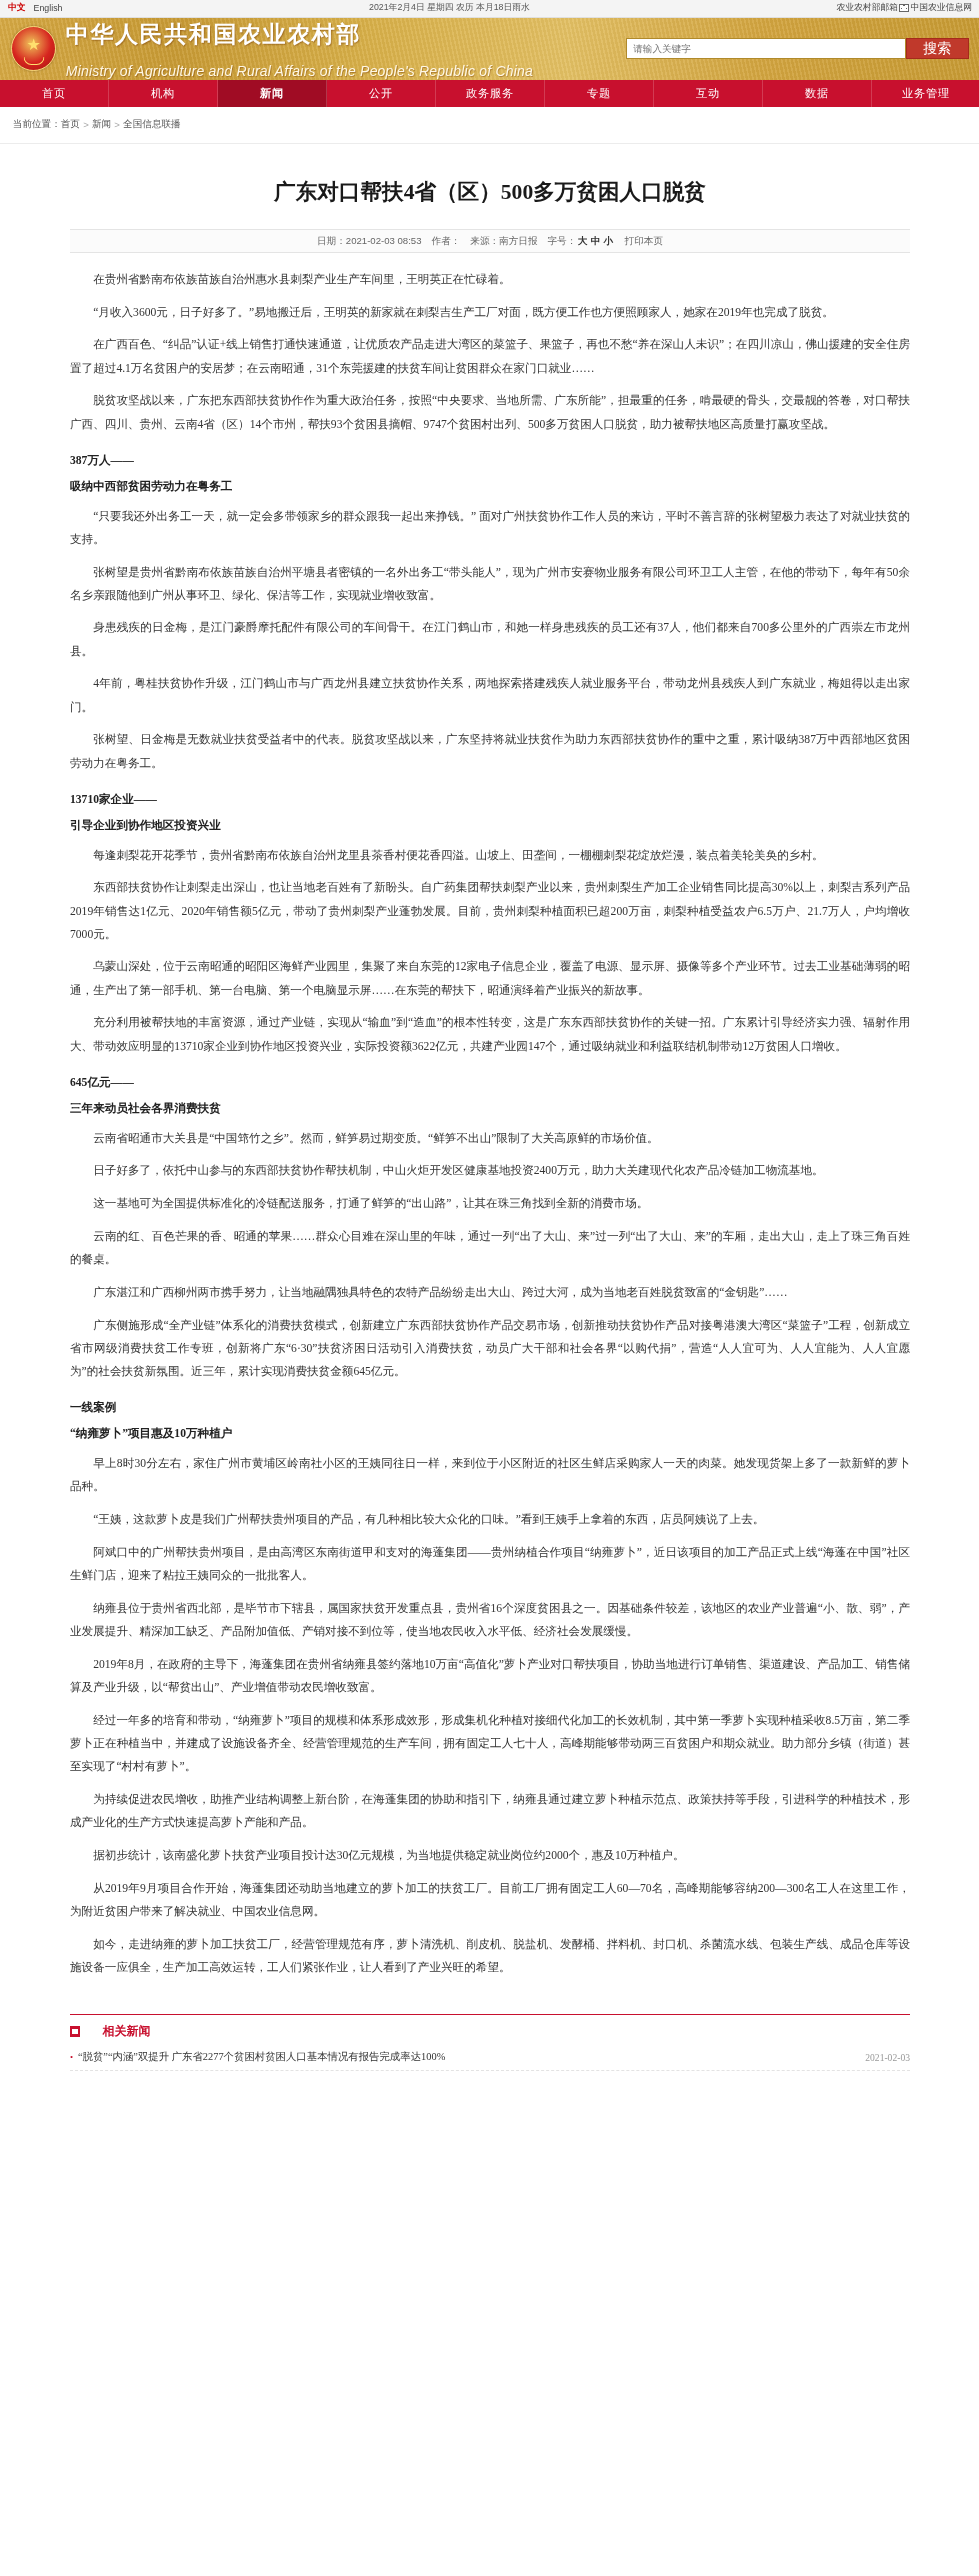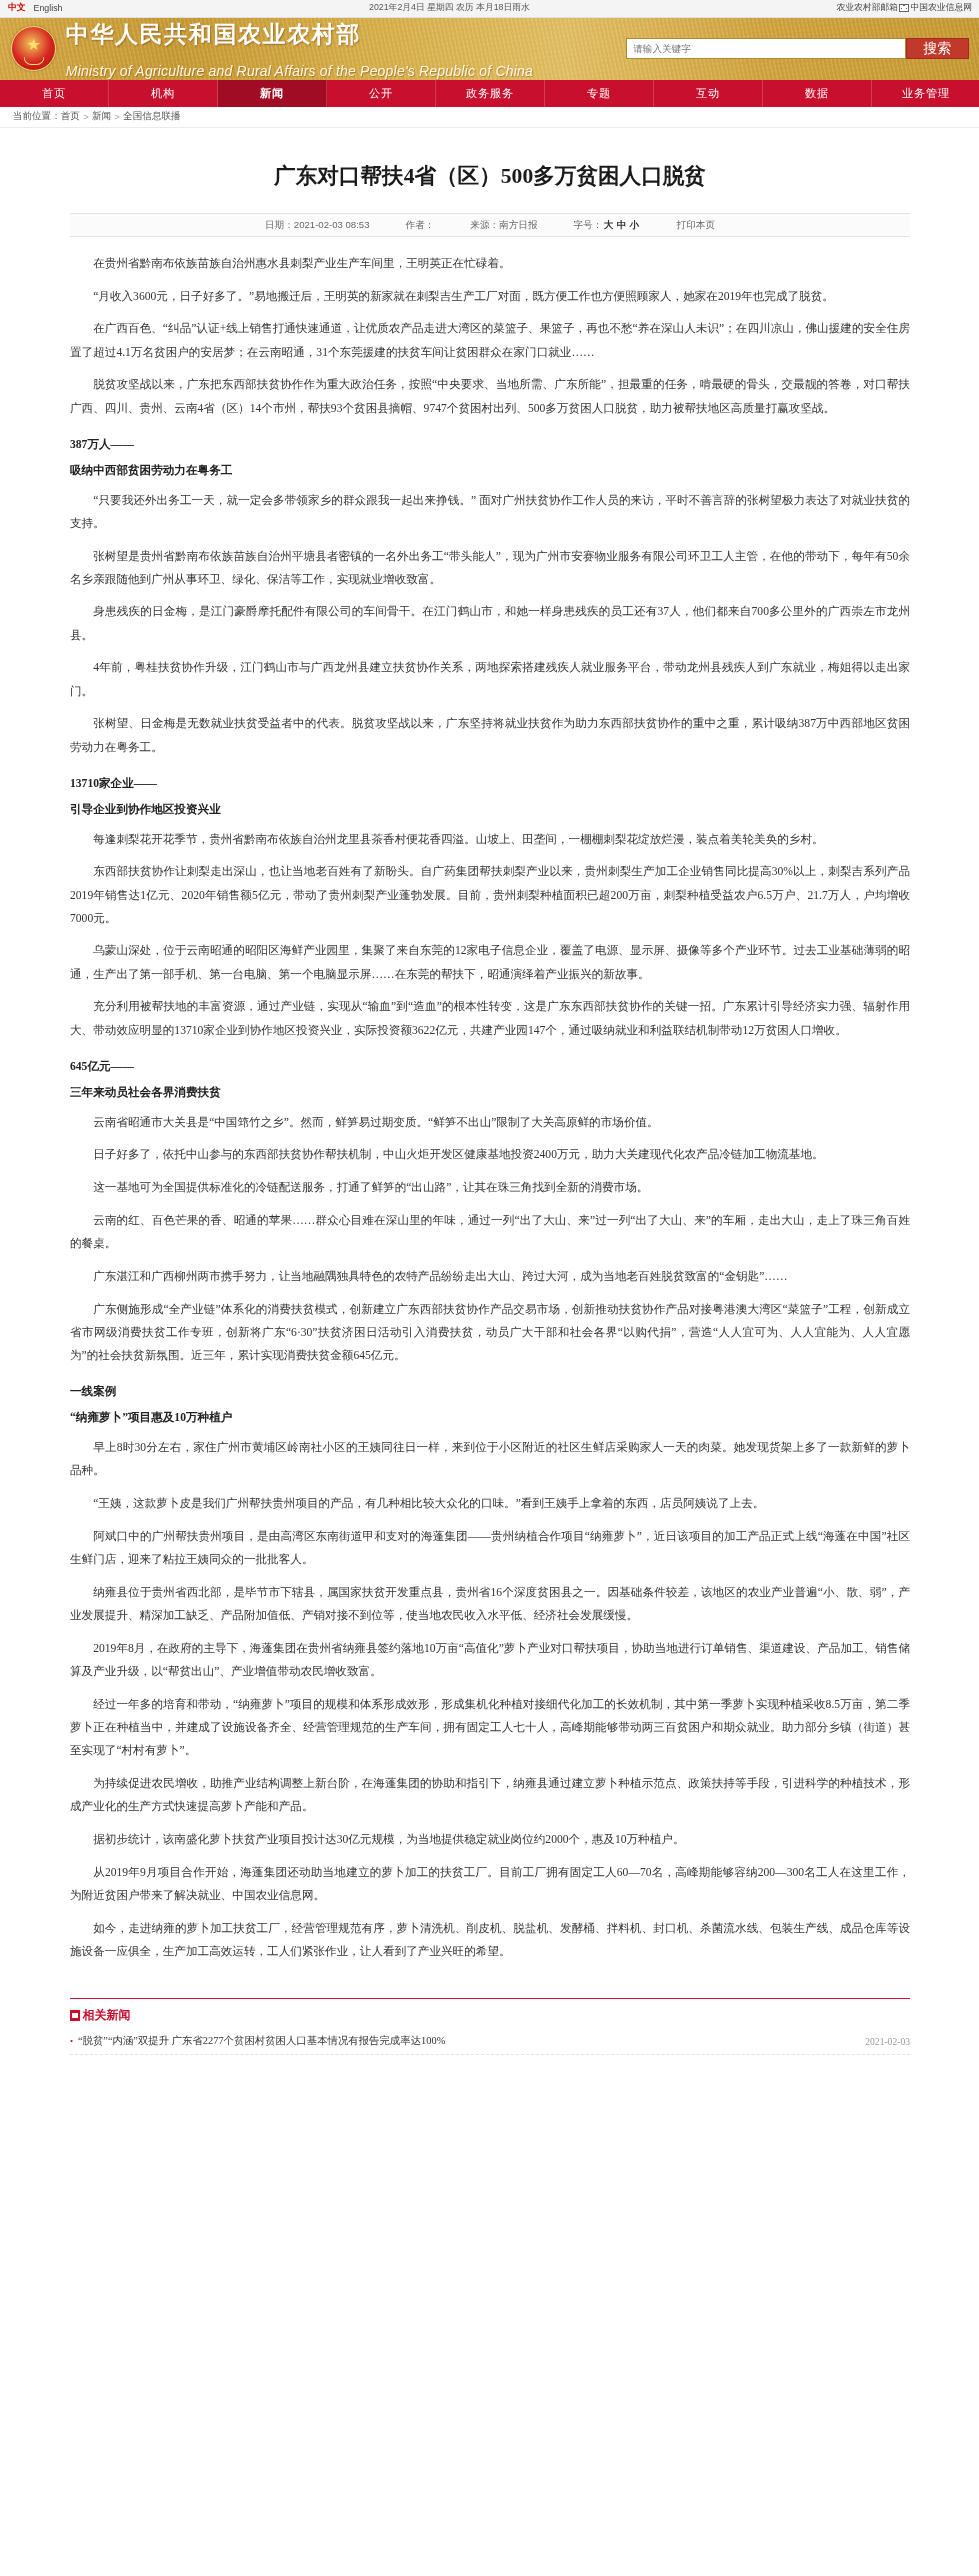--- a/index.html
+++ b/index.html
@@ -96,39 +96,39 @@
   .nav .item {
     flex: 1; display:flex; align-items:center; justify-content:center;
     color:#fff; font-size:11.2px; letter-spacing:0.8px; cursor:pointer;
     border-right: 0.8px solid rgba(255,255,255,.18);
   }
   .nav .item:last-child { border-right:none; }
   .nav .item.active { background:#a00c24; font-weight:bold; }
 
   
   .crumb {
-    height: 21px; display:flex; align-items:center;
+    height: 37px; display:flex; align-items:center;
     font-size: 9.6px; color:#555; padding: 0 12.8px;
     border-bottom: 0.8px solid #ececec;
   }
   .crumb a { color:#555; text-decoration:none; }
   .crumb .sep { margin: 0 3.2px; color:#aaa; }
 
   
   .article { padding: 16px 70px 19px 70px; }
   .title {
     text-align:center; font-family:"Liberation Serif", serif;
     font-size: 21.6px; font-weight: bold; color:#1a1a1a;
     line-height: 1.45; margin: 17.6px 0 21px 0;
   }
   .meta {
     border-top: 0.8px solid #e4e4e4; border-bottom: 0.8px solid #e4e4e4;
     background: #fbfbfb;
     height: 24px; display:flex; align-items:center; justify-content:center;
-    gap: 36px; font-size: 9.6px; color:#666;
+    gap: 10px; font-size: 9.6px; color:#666;
   }
   .meta .fs b { margin: 0 1.6px; color:#333; }
   .meta .print { color:#666; cursor:pointer; }
   .body { margin-top: 14.4px; }
   .body p {
     font-family:"Liberation Serif", serif;
     font-size: 11.6px; line-height: 2.0; color:#333;
     margin: 0 0 9.6px 0; text-indent: 2em; text-align: justify;
   }
   .body p.sub {
@@ -136,21 +136,21 @@
   }
   .body p.sub2 {
     font-weight: bold; color:#222; text-indent: 0; margin-top: 1.6px; margin-bottom: 6.4px;
   }
 
   
   .related-head {
     margin: 6.4px 70px 0 70px;
     border-top: 1.6px solid #c8102e;
     padding: 8px 0 4.8px 0;
-    display:flex; align-items:center; gap:2px;
+    display:flex; align-items:center; gap:22px;
     font-size: 12px; font-weight:bold; color:#c8102e;
   }
   .related-head .sq {
     width: 10.4px; height: 10.4px; background:#c8102e; display:inline-block;
     position: relative;
   }
   .related-head .sq:after{content:"";position:absolute;left:2.4px;top:2.4px;width:5.6px;height:5.6px;background:#fff;}
   .related-list { margin: 0 70px; }
   .related-list .row {
     display:flex; align-items:center; font-size:10.4px; color:#333;

